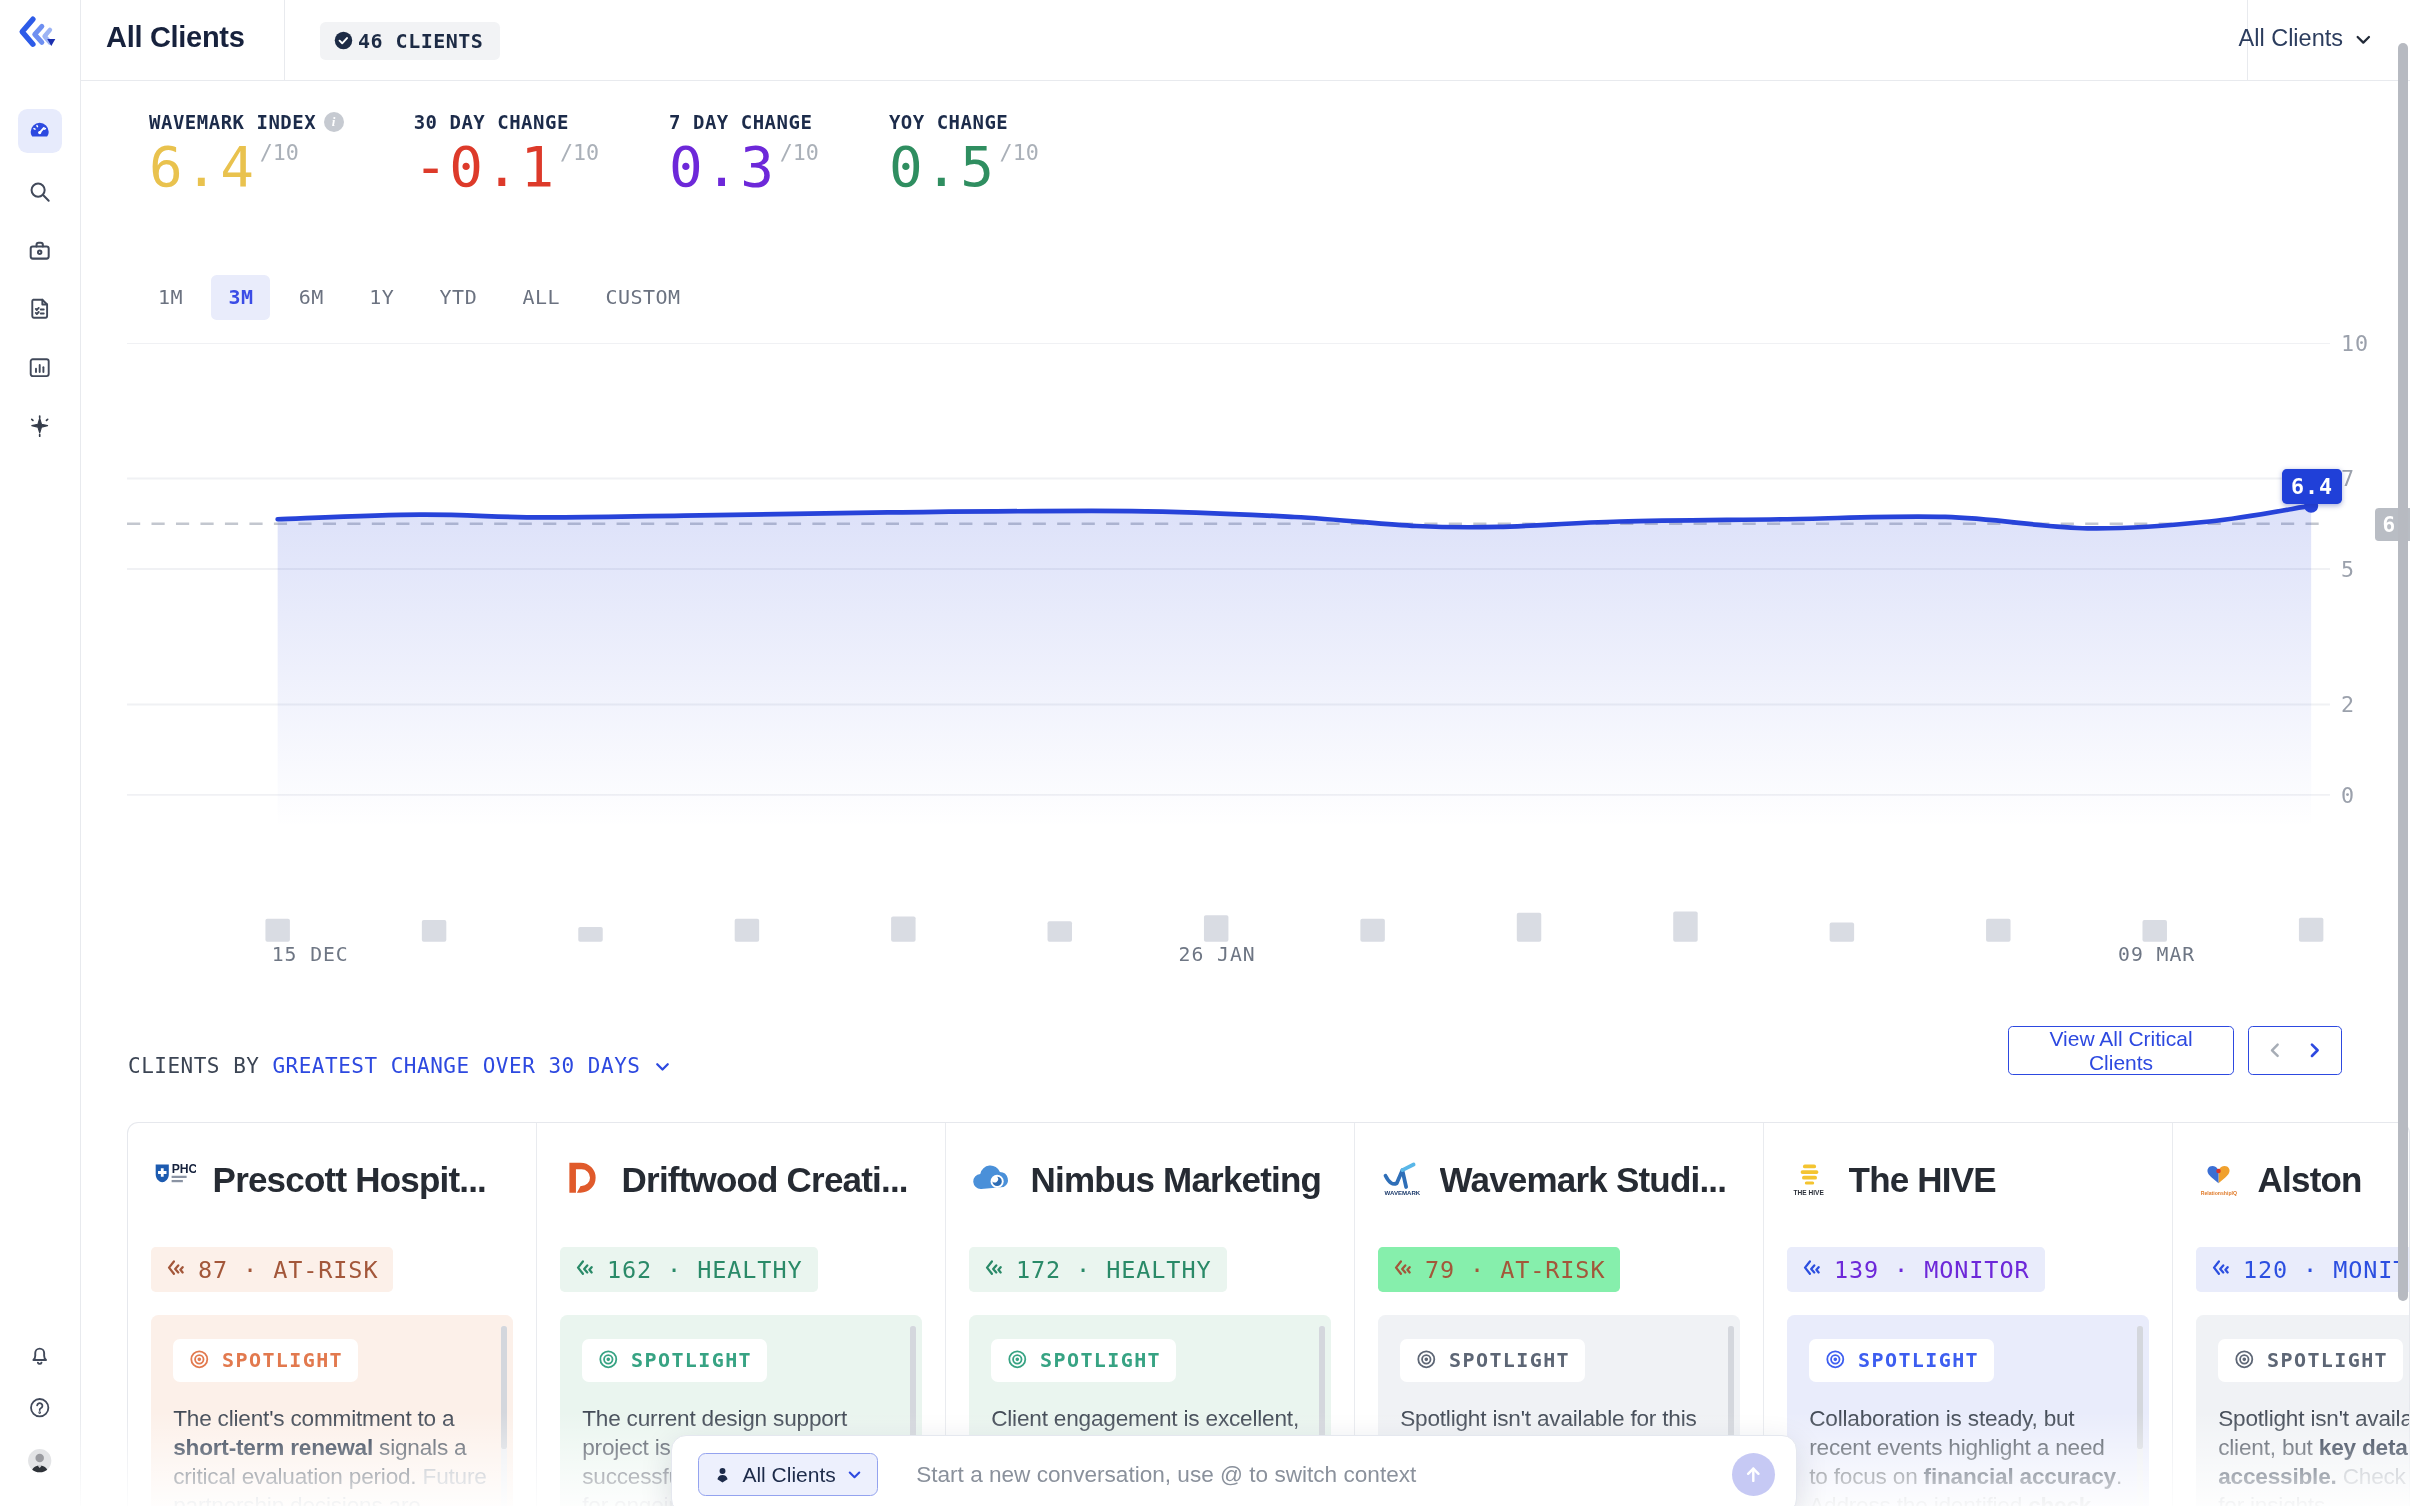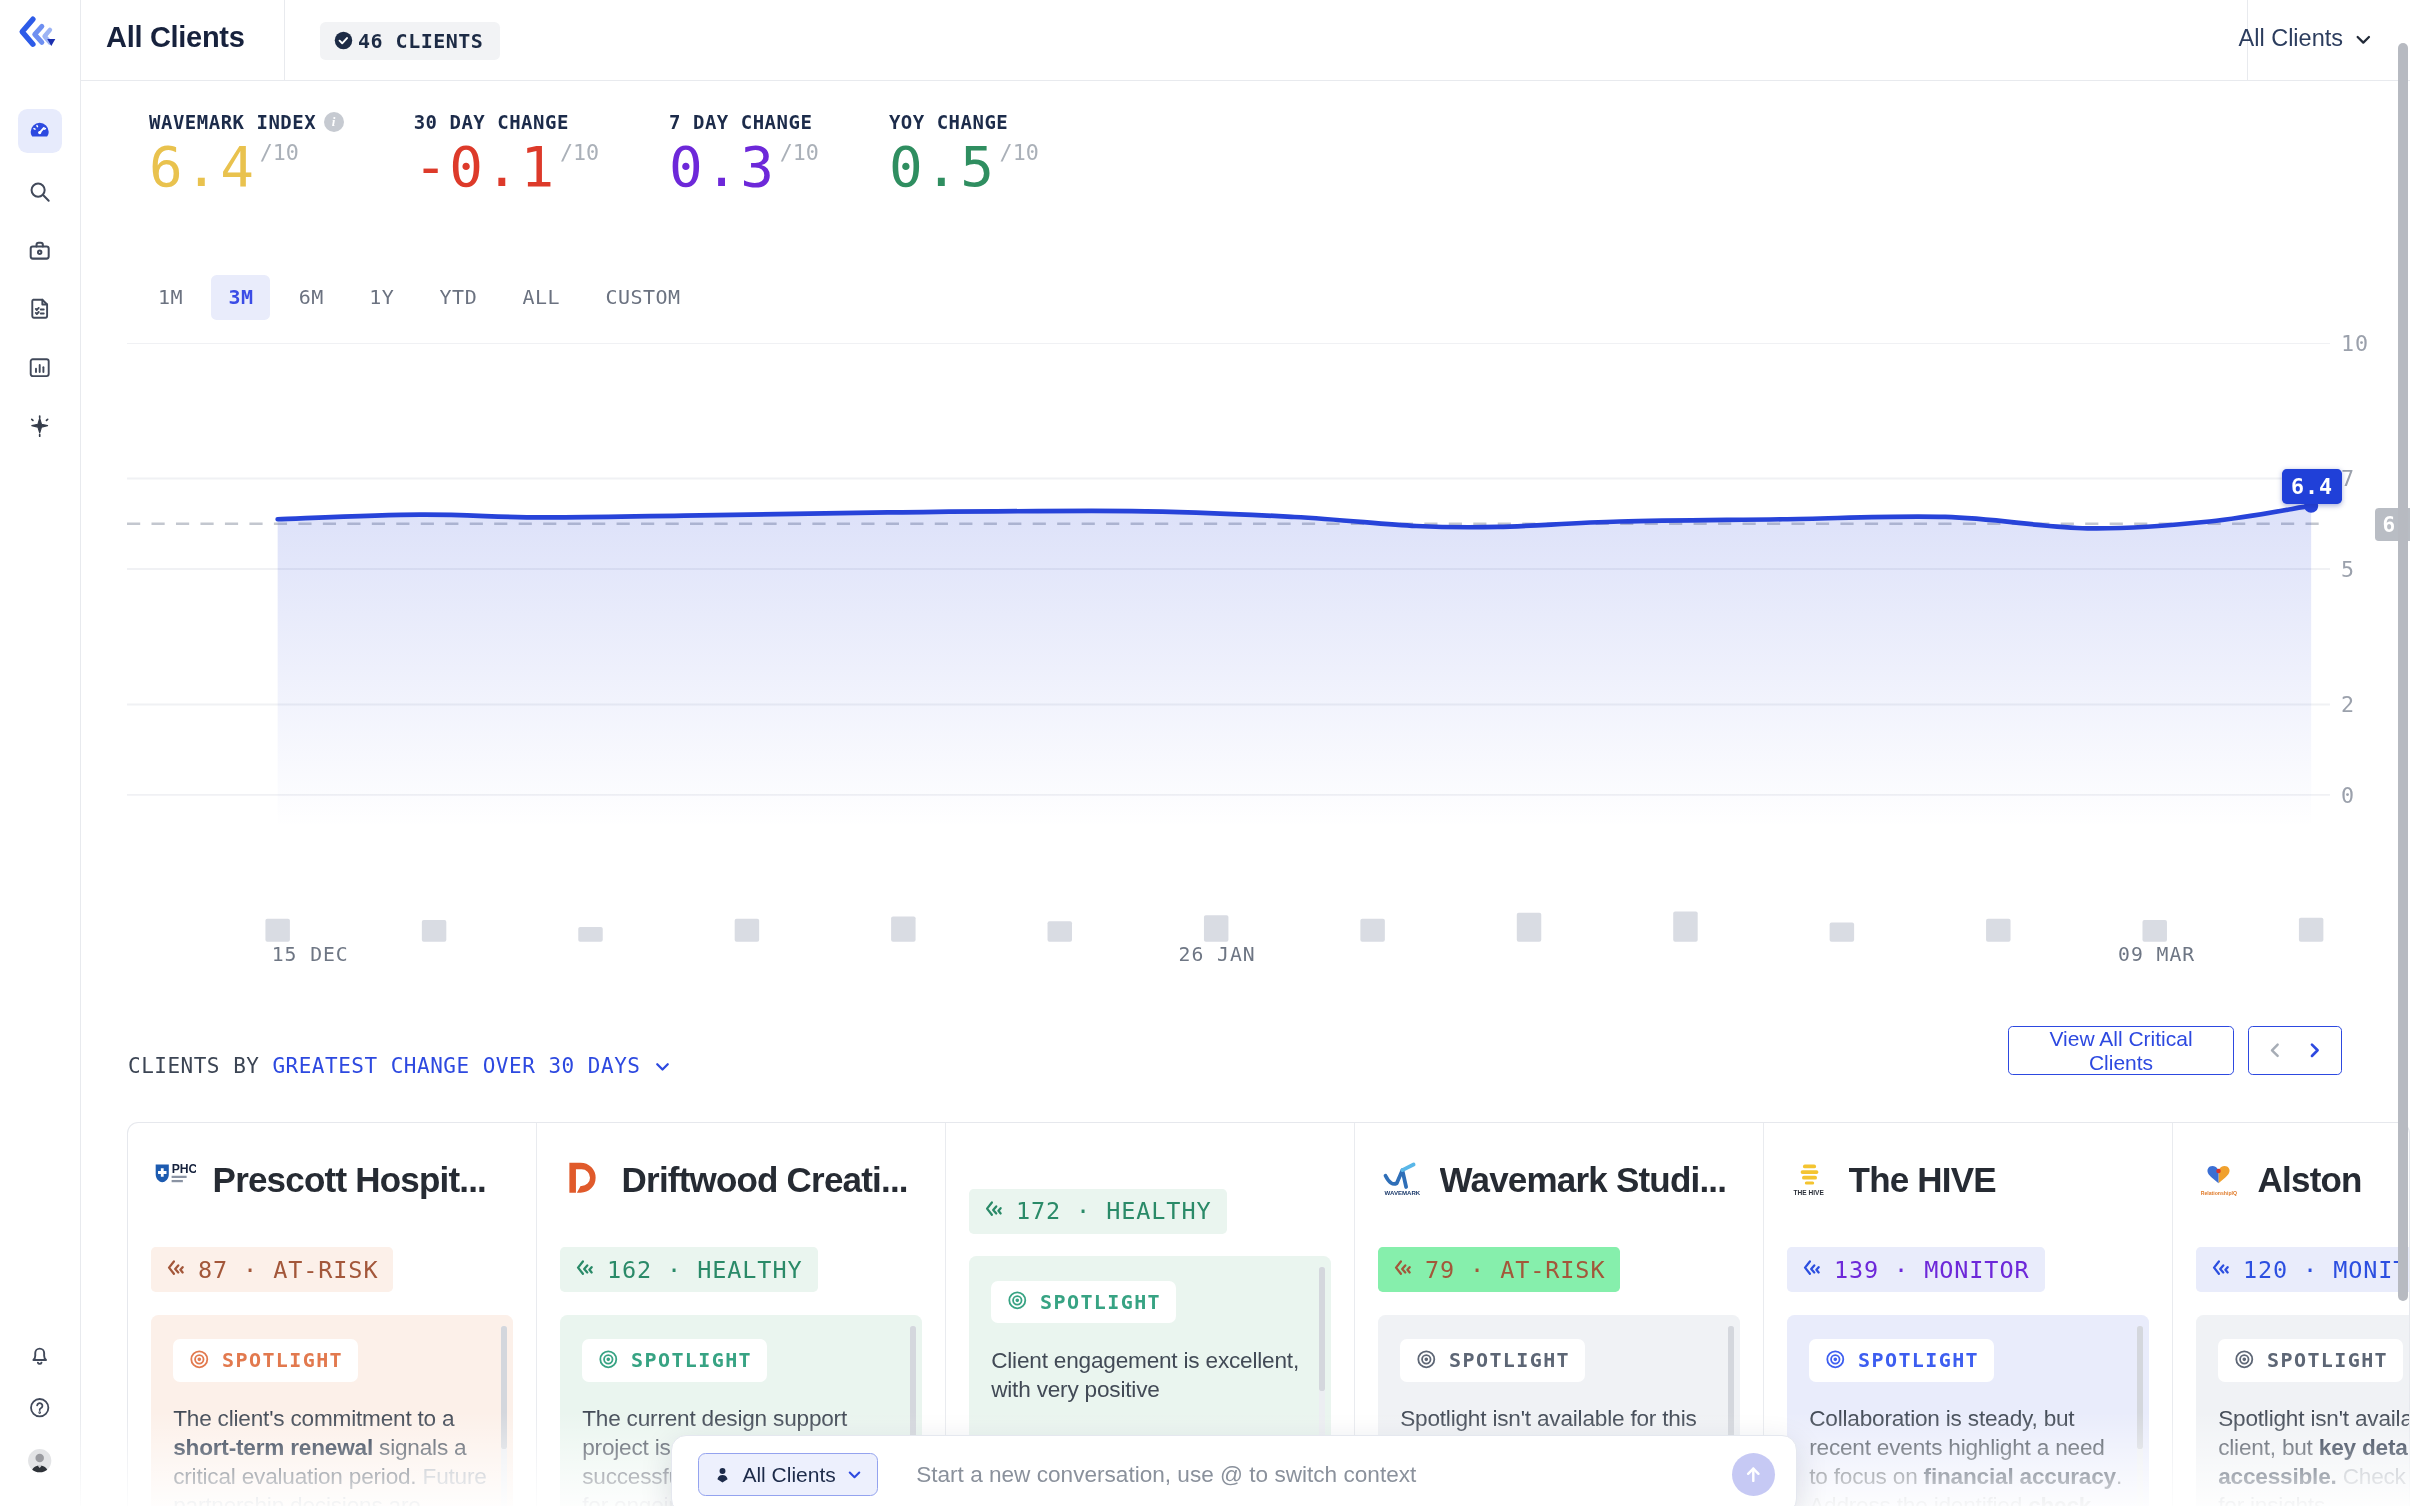--- a/index.html
+++ b/index.html
@@ -379,20 +379,30 @@
               <circle cx="12" cy="12" r="1" fill="#37a383"></circle>
             </svg></span>
         <span class="sl mono" style="color: rgb(55, 163, 131);">SPOTLIGHT</span>
       </div>
       <div class="spot-text"><span>The current design support project is concluding successfully, </span><span class="muted">ensuring continuity for ongoing work.</span></div>
       <div class="mini-scroll"></div>
     </div>
   </div>
 
   <div class="card">
+    <div class="card-head">
+      <div class="card-logo">
+          <svg viewBox="0 0 48 48" width="45" height="45">
+            <path d="M13 34a8 8 0 0 1-1-16 11 11 0 0 1 21-2 8.5 8.5 0 0 1 4 16z" fill="#4a90d9"></path>
+            <circle cx="30" cy="26" r="7" fill="#fff"></circle>
+            <path d="M30 21a5 5 0 1 1-5 5 3.4 3.4 0 0 0 5-5z" fill="#2e6db4"></path>
+          </svg>
+        </div>
+      <div class="card-title">Nimbus Marketing</div>
+    </div>
     <div class="score-badge" style="background: rgb(234, 245, 239);">
       <span class="glyph"><svg viewBox="0 0 24 24" width="21" height="21" fill="none" stroke="#2a8a68" stroke-width="2.6" stroke-linecap="round" stroke-linejoin="round">
             <path d="M9 4 L3.5 11 L9 18"></path>
             <path d="M14 8.5 L10.5 12.5 L14 16.5"></path>
             <path d="M19 10.5 L16.5 13.5 L19 16.5"></path>
           </svg></span>
       <span class="sc mono" style="color: rgb(42, 138, 104);">172 · HEALTHY</span>
     </div>
     <div class="spotlight" style="background: rgb(234, 245, 239);">
       <div class="spot-chip">

